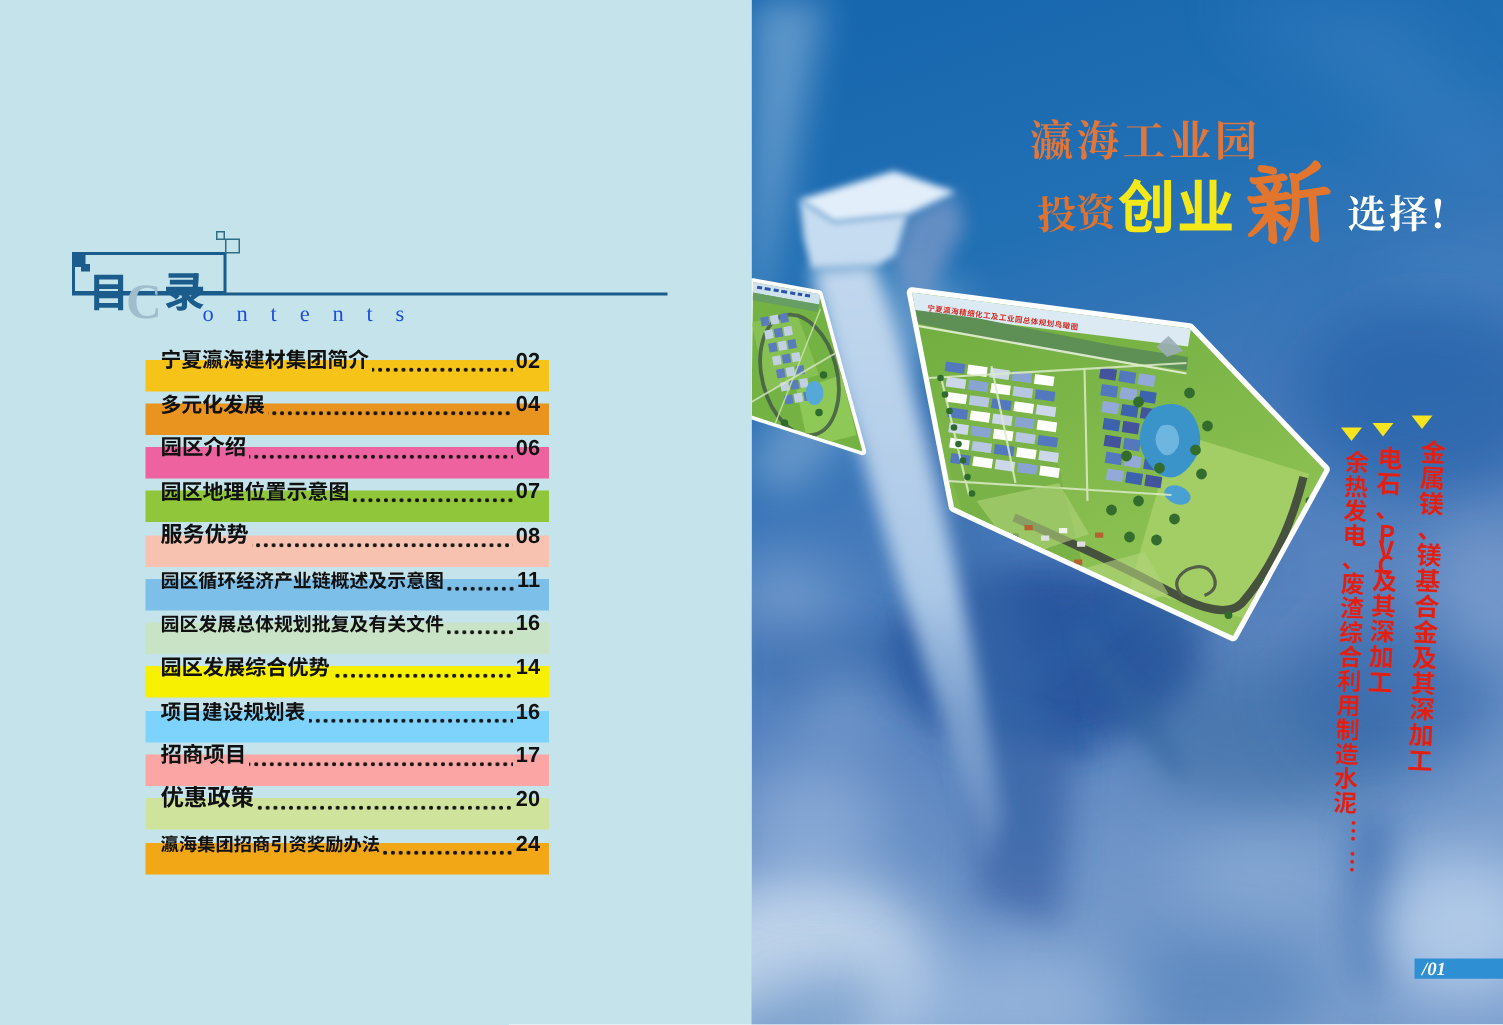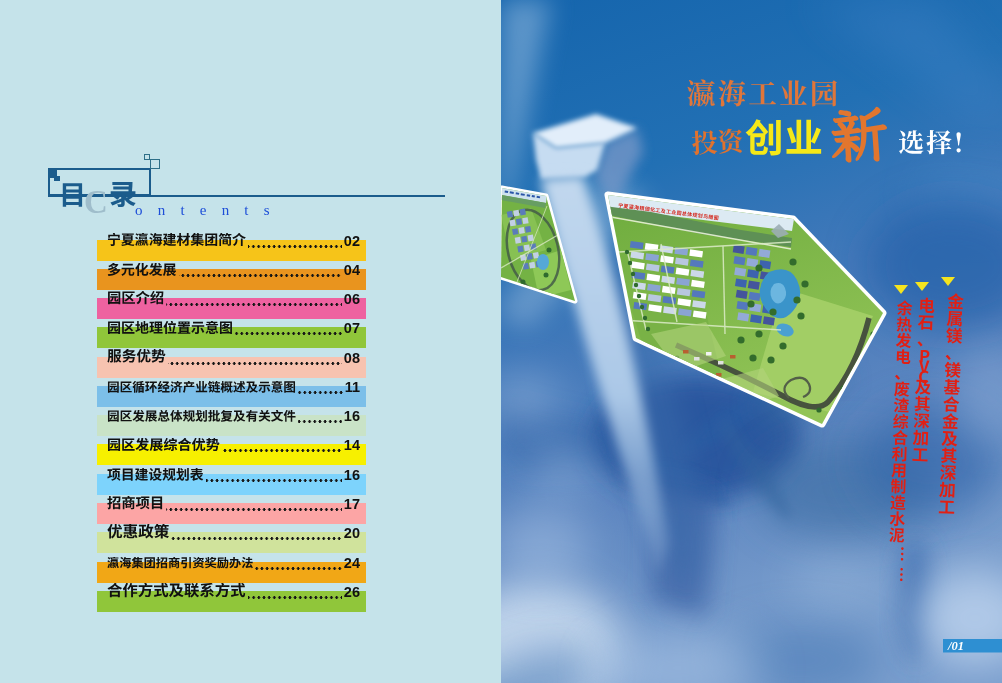--- a/index.html
+++ b/index.html
@@ -364,37 +364,20 @@
             <use href="#g63" transform="translate(2000 0)"></use>
             <use href="#g64" transform="translate(2250 0)"></use>
             <use href="#g65" transform="translate(2500 0)"></use>
             <use href="#g66" transform="translate(2750 0)"></use>
           </g>
         </svg>
         <div class="dots"></div>
         <span class="num">24</span>
       </div>
 
-<div class="bar" style="top:590.7px;background:#90c63a">
-        <svg width="138.6" height="16.9" viewBox="0 0 138.6 16.9" style="display:block">
-          <g fill="#111" transform="translate(0 12.9) scale(0.0616 -0.0616)">
-            <use href="#g52" transform="translate(0 0)"></use>
-            <use href="#g67" transform="translate(250 0)"></use>
-            <use href="#g68" transform="translate(500 0)"></use>
-            <use href="#g69" transform="translate(750 0)"></use>
-            <use href="#g40" transform="translate(1000 0)"></use>
-            <use href="#g70" transform="translate(1250 0)"></use>
-            <use href="#g71" transform="translate(1500 0)"></use>
-            <use href="#g68" transform="translate(1750 0)"></use>
-            <use href="#g69" transform="translate(2000 0)"></use>
-          </g>
-        </svg>
-        <div class="dots"></div>
-        <span class="num">26</span>
-      </div>
 </div>
 
 <div class="right">
 <svg width="501" height="683" viewBox="0 0 501 683">
 <defs>
 <linearGradient id="skybg" x1="0" y1="0" x2="0.25" y2="1">
 <stop offset="0" stop-color="#1565ad"></stop>
             <stop offset="0.3" stop-color="#2270b4"></stop>
 <stop offset="0.52" stop-color="#4379ba"></stop>
             <stop offset="0.74" stop-color="#5d86c0"></stop>

